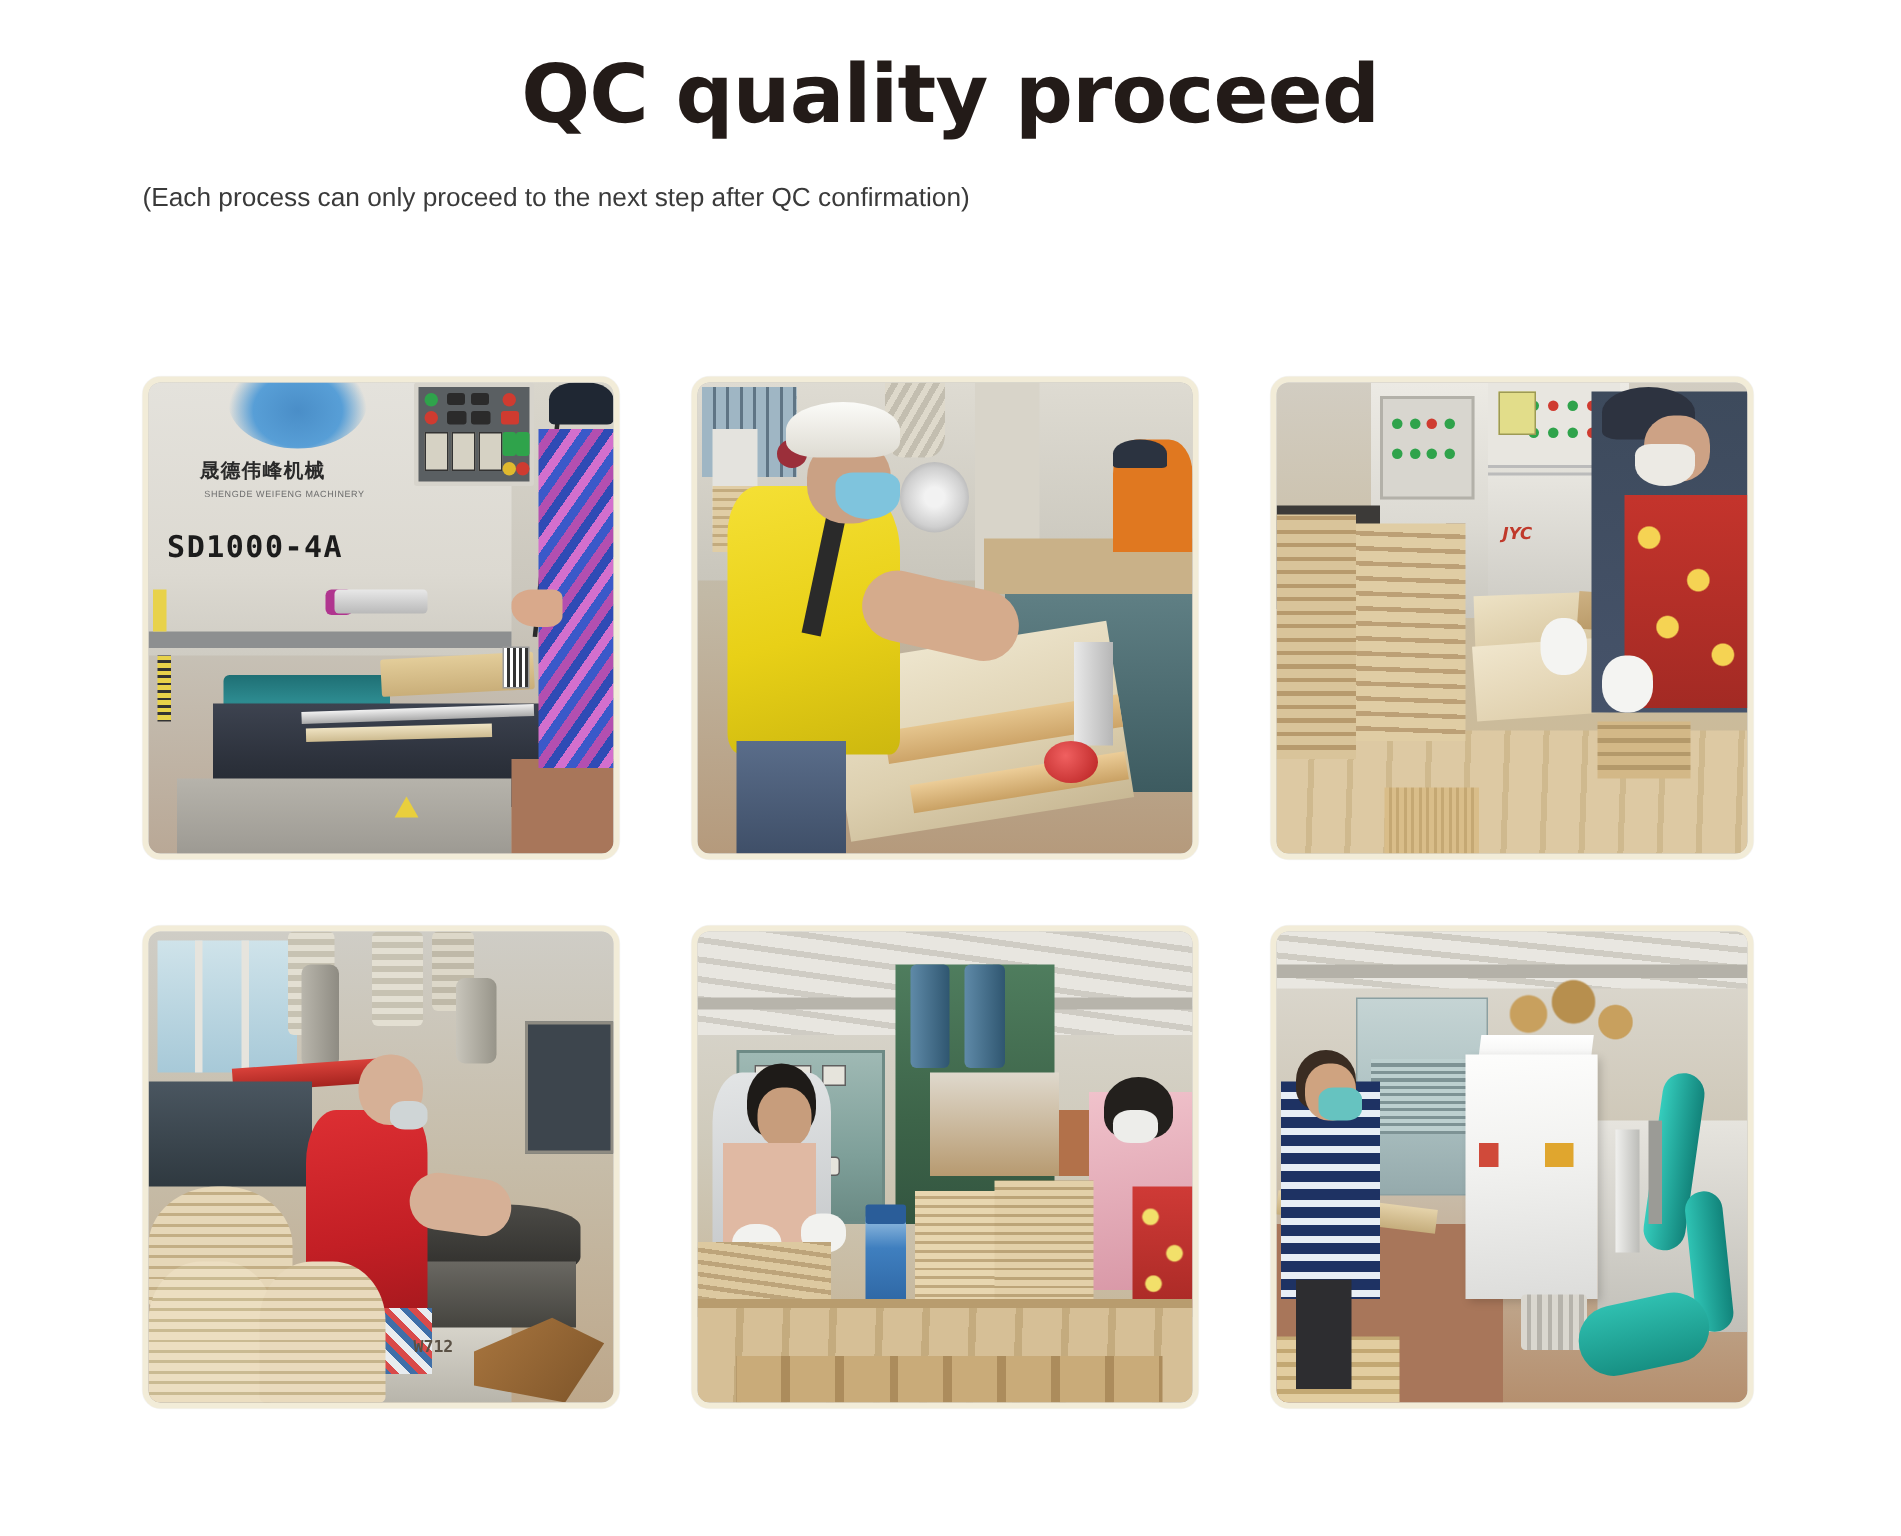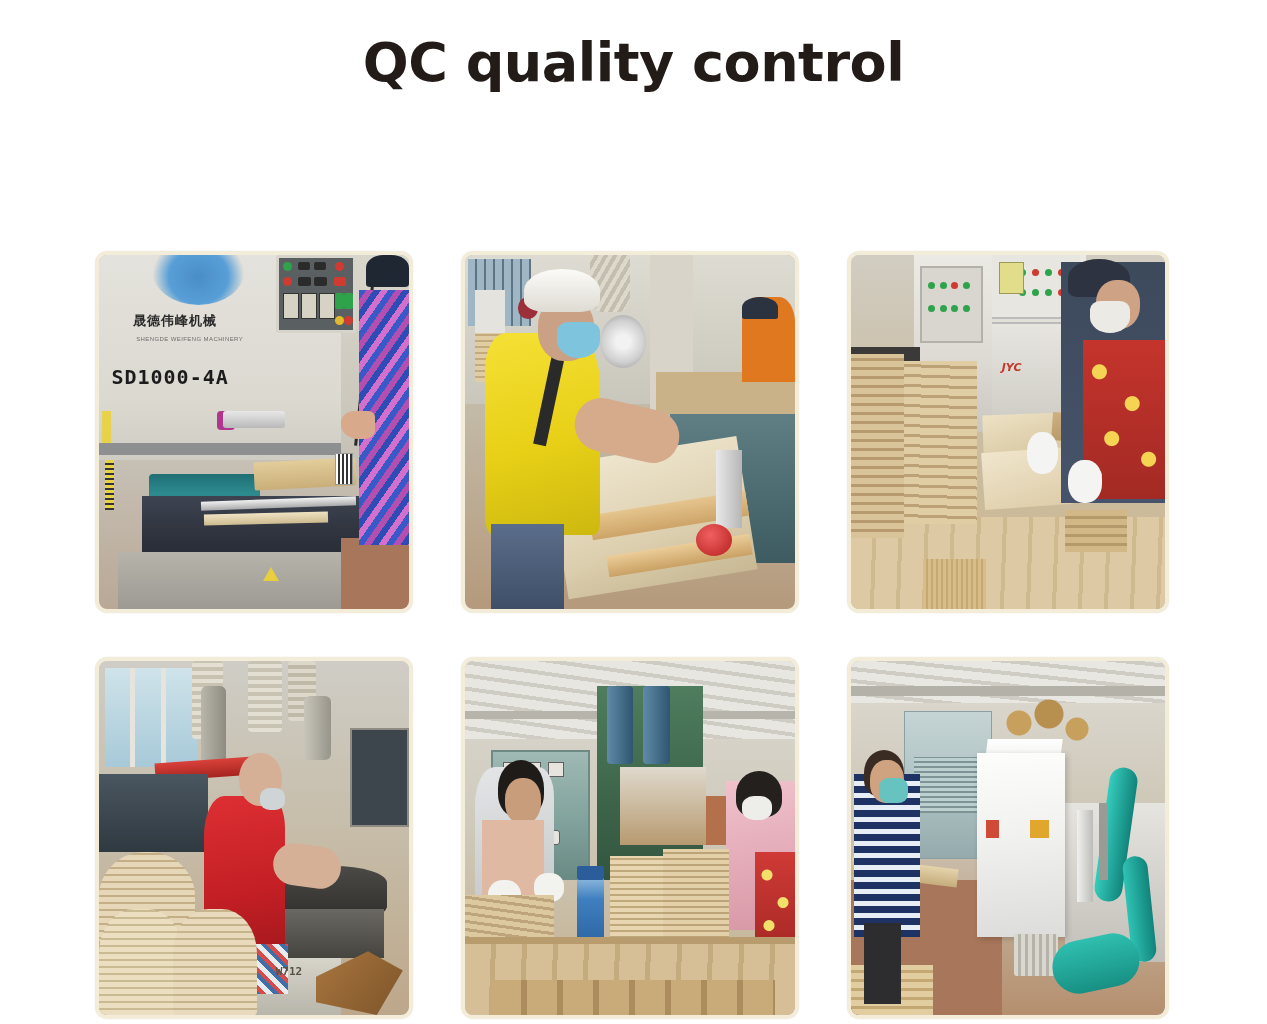--- a/index.html
+++ b/index.html
@@ -41,21 +41,21 @@
     left:95px;
     top:251px;
     width:1072px;
     display:grid;
     grid-template-columns:318px 338px 322px;
     column-gap:48px;
     row-gap:44px;
   }
   .photo {
     position:relative;
-    height:362px;
+    height:322px;
     border:4px solid #f2ecd8;
     border-radius:12px;
     overflow:hidden;
     background:#ccc;
     box-shadow:0 0 0 0.5px rgba(0,0,0,0.04);
   }
   .photo .inner {
     position:absolute; inset:0;
     border-radius:8px;
     overflow:hidden;
@@ -360,23 +360,24 @@
   .dotg { background:#2fa34b; }
   .dotr { background:#cf3b30; }
   .doty { background:#e0b92e; }
   .dotk { background:#2b2b2b; }
 </style>
 </head>
 <body>
 
 <div class="page">
 
-  <h1 class="title">QC quality control</h1>
+  <h1 class="title">QC quality proceed</h1>
 
   <div class="intro">
+    <p>(Each process can only proceed to the next step after QC confirmation)</p>
   </div>
 
   <div class="gallery">
 
     <figure class="photo" id="p1">
       <div class="inner">
         <div class="s machinebody"></div>
         <div class="s logo"></div>
         <div class="s cn1">晟德伟峰机械</div>
         <div class="s cn2">SHENGDE WEIFENG MACHINERY</div>

